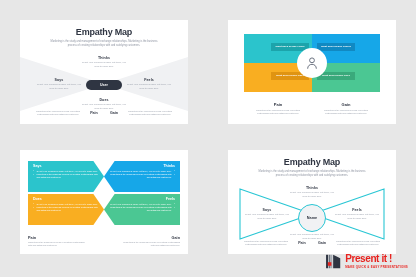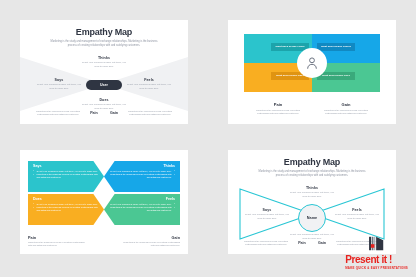--- a/index.html
+++ b/index.html
@@ -196,21 +196,21 @@
   }
   .pg-end { width: 60px; }
   .pg-end.right { text-align: right; }
   .pg-end .e-h { font-size: 3.8px; font-weight: bold; color: #2f3542; }
   .pg-end .e-p { font-size: 2.2px; line-height: 1.6; color: #9aa0ac; margin-top: 1px; }
 
   
   .logo {
     position: absolute;
     right: 8px; bottom: 7px;
-    display: flex; align-items: center; gap: 3px; flex-direction: column;
+    display: flex; align-items: center; gap: 3px;
   }
   .logo-mark { width: 17px; height: 17px; flex: none; }
   .logo-text .lt-main {
     font-size: 10px; font-weight: bold; color: #e8231f;
     letter-spacing: -0.4px; line-height: 1;
   }
   .logo-text .lt-sub {
     font-size: 2.9px; color: #e8231f; letter-spacing: 0.25px;
     margin-top: 1.5px; font-weight: bold;
   }

